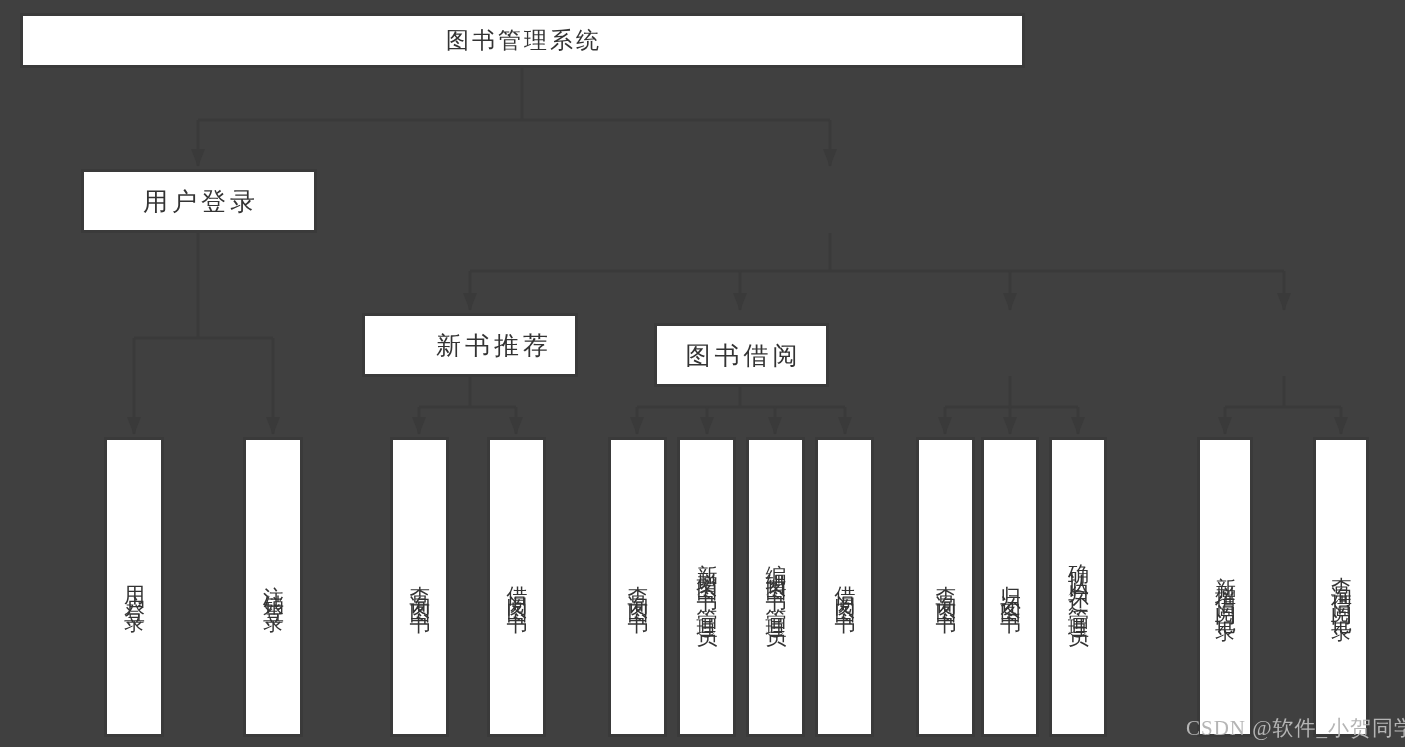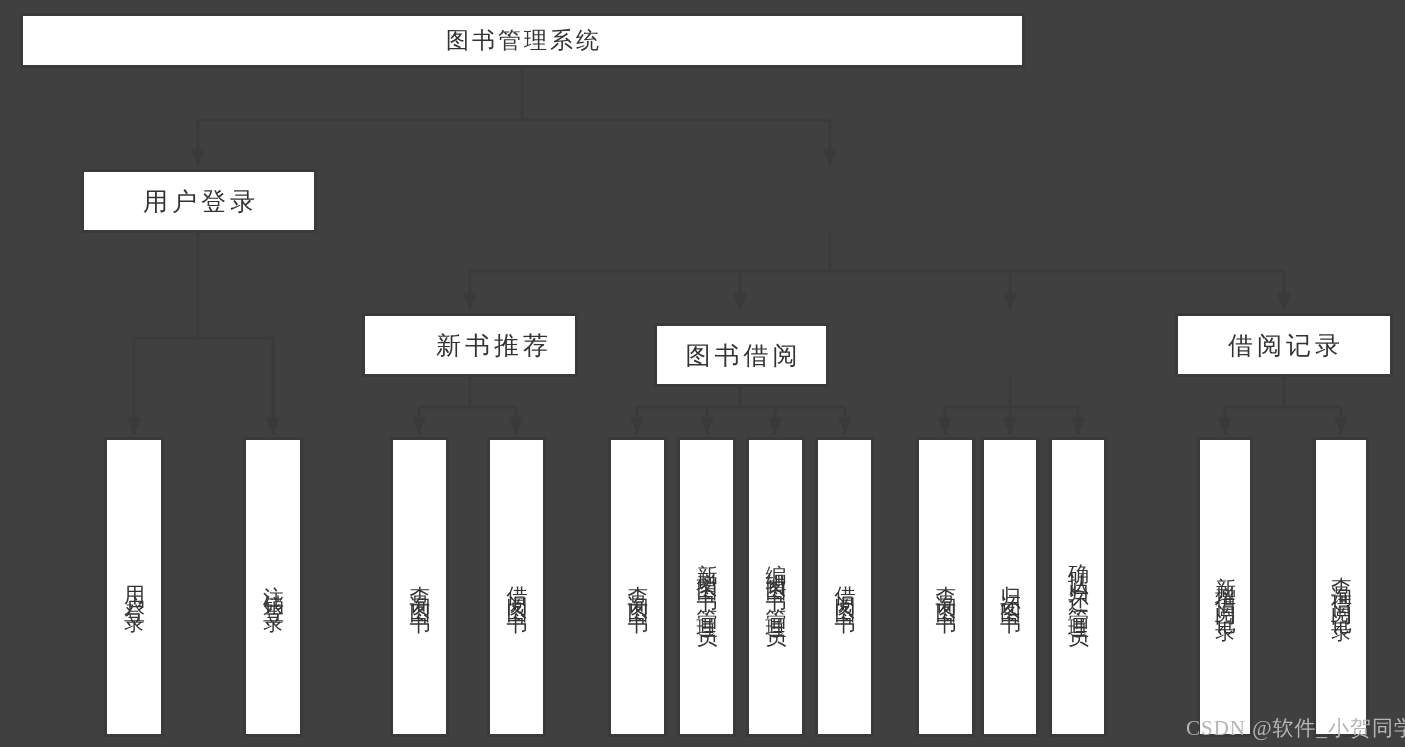--- a/index.html
+++ b/index.html
@@ -120,21 +120,20 @@
     <path class="link" d="M1225,407 L1225,434" marker-end="url(#arw)"></path>
     <path class="link" d="M1341,407 L1341,434" marker-end="url(#arw)"></path>
   </svg>
 
   <div class="node title-node" style="left:20px; top:13px; width:1005px; height:55px;">图书管理系统</div>
 
   <div class="node h-node" style="left:81px; top:169px; width:236px; height:64px;">用户登录</div>
 
   <div class="node h-node" style="left:362px; top:313px; width:216px; height:64px;padding-left:44px;">新书推荐</div>
   <div class="node h-node" style="left:633px; top:323px; width:175px; height:64px;margin-left:21px;">图书借阅</div>
-  <div class="node h-node" style="left:1175px; top:313px; width:218px; height:64px;">借阅记录</div>
 
   <div class="node v-node" style="left:104px; top:437px; width:60px; height:300px;">
     <span>用户登录</span>
   </div>
   <div class="node v-node" style="left:243px; top:437px; width:60px; height:300px;">
     <span>注销登录</span>
   </div>
 
   <div class="node v-node" style="left:390px; top:437px; width:59px; height:300px;">
     <span>查询图书</span>

